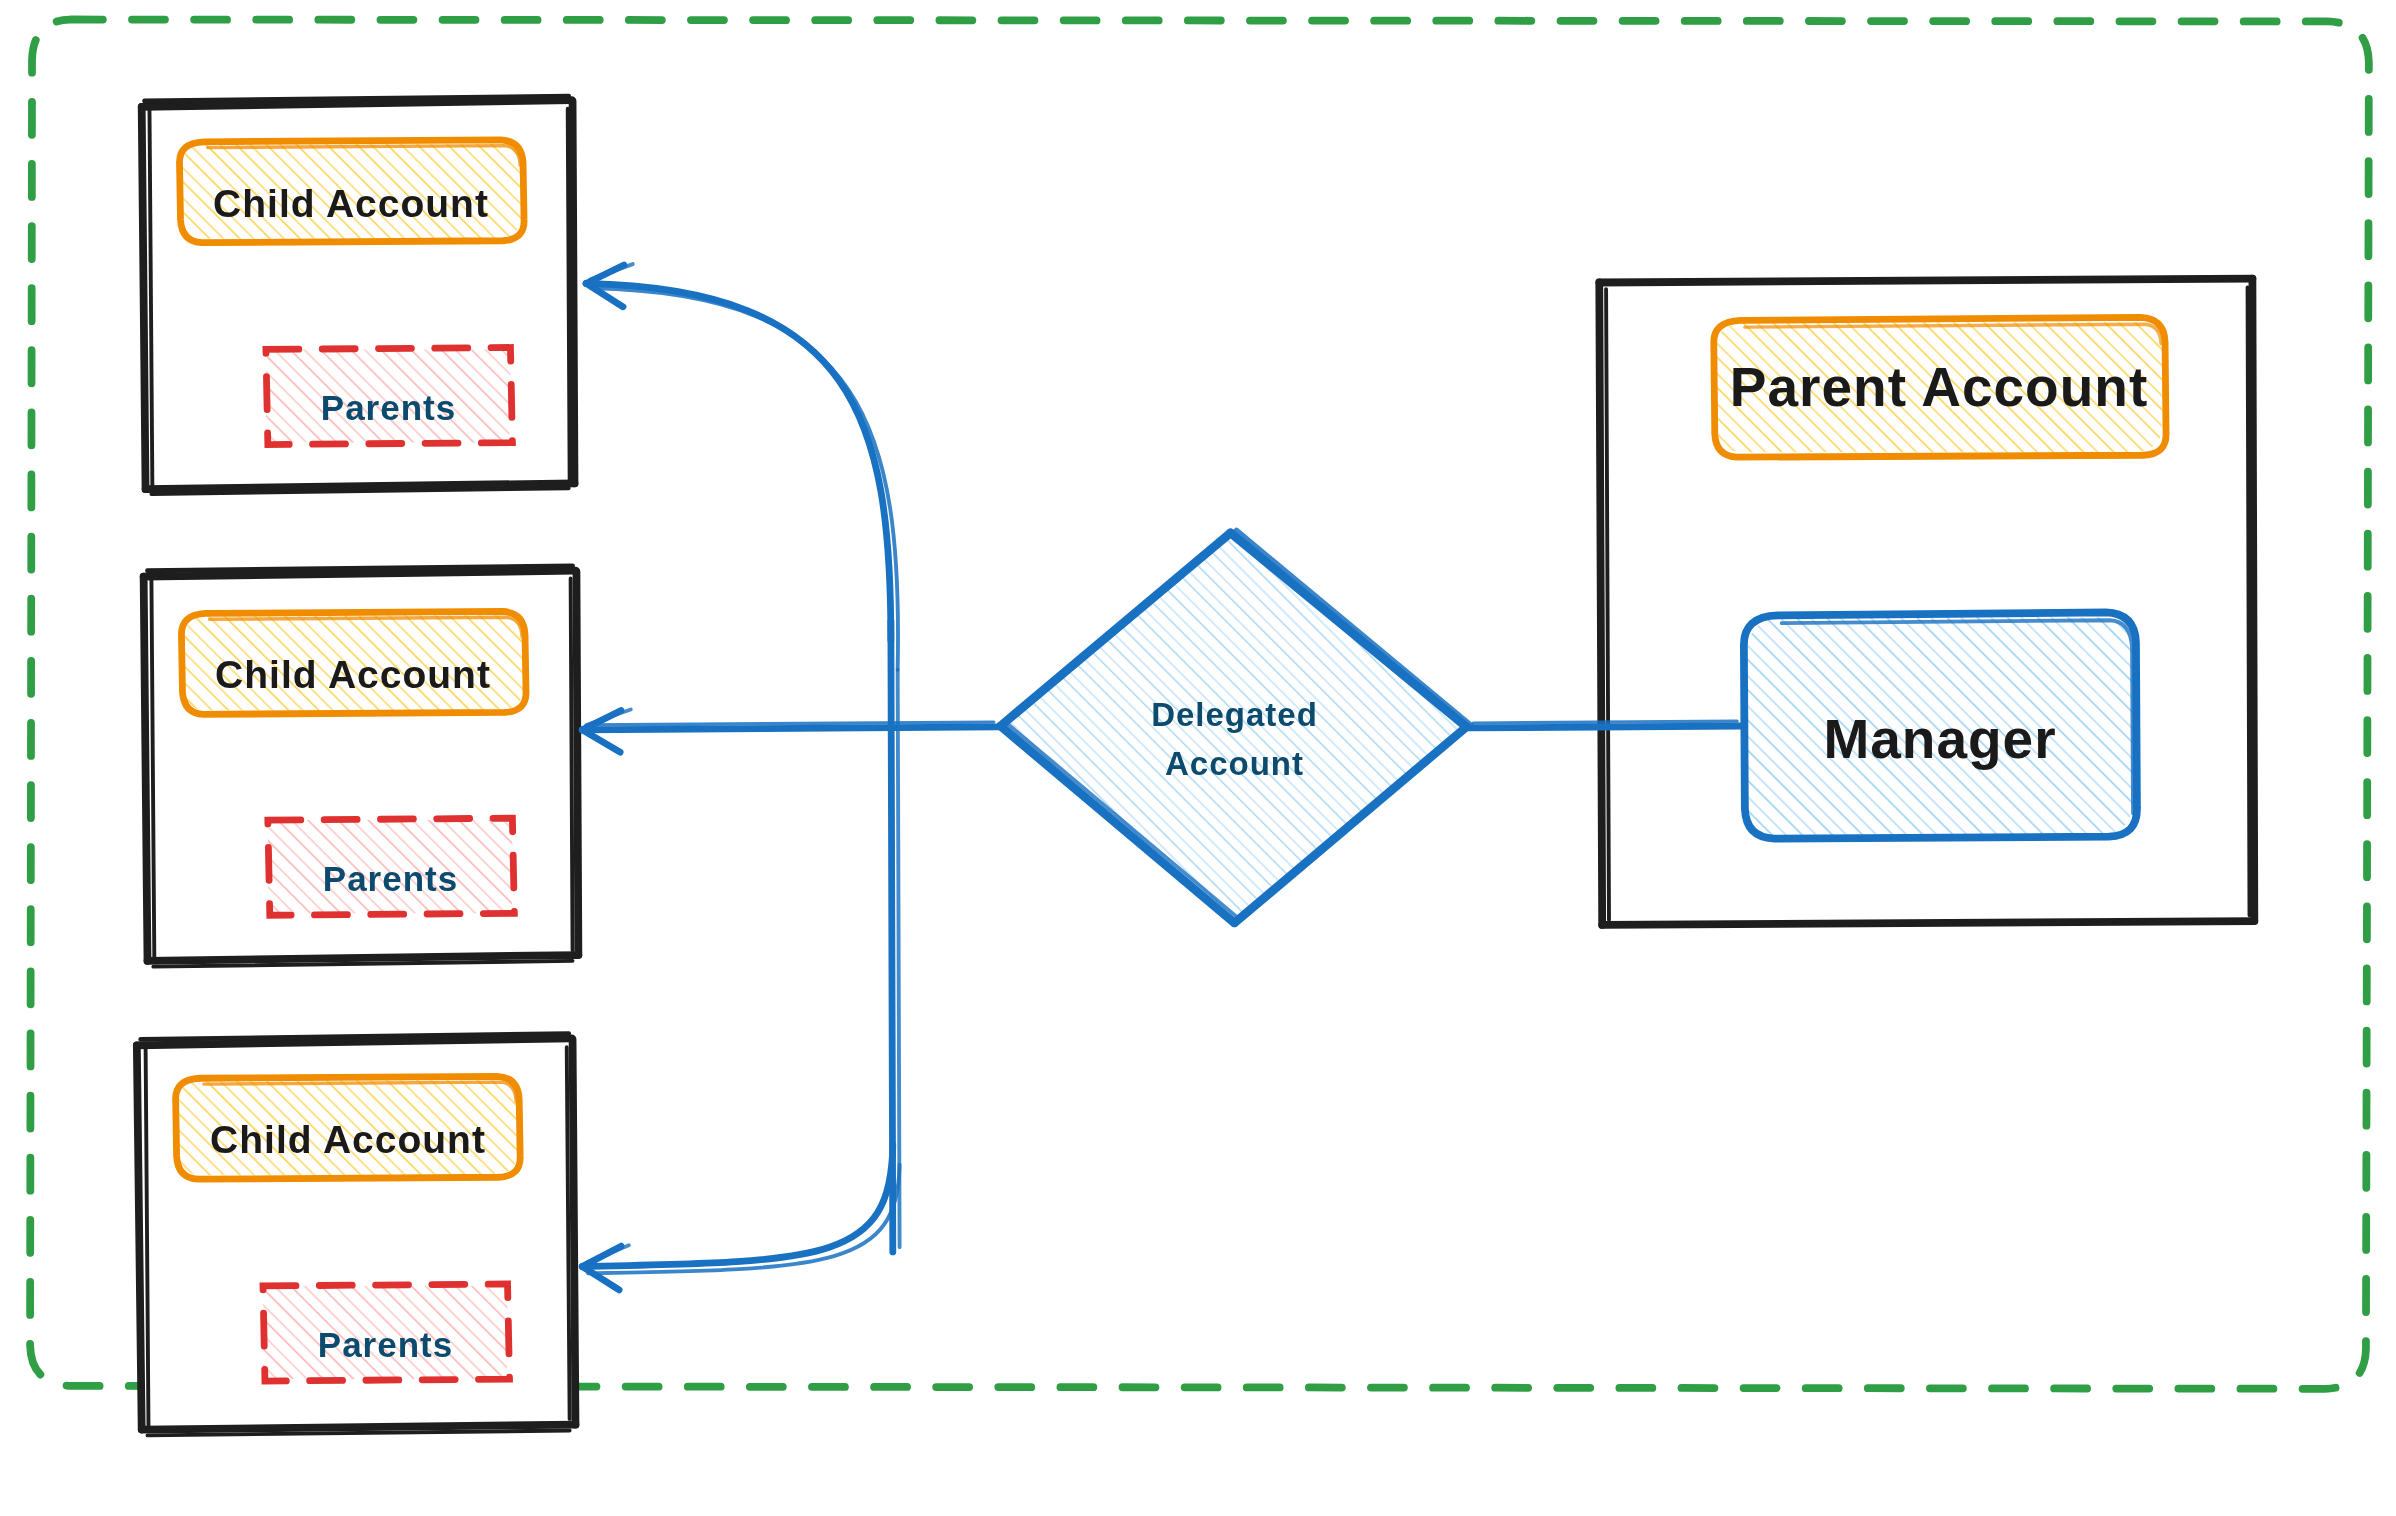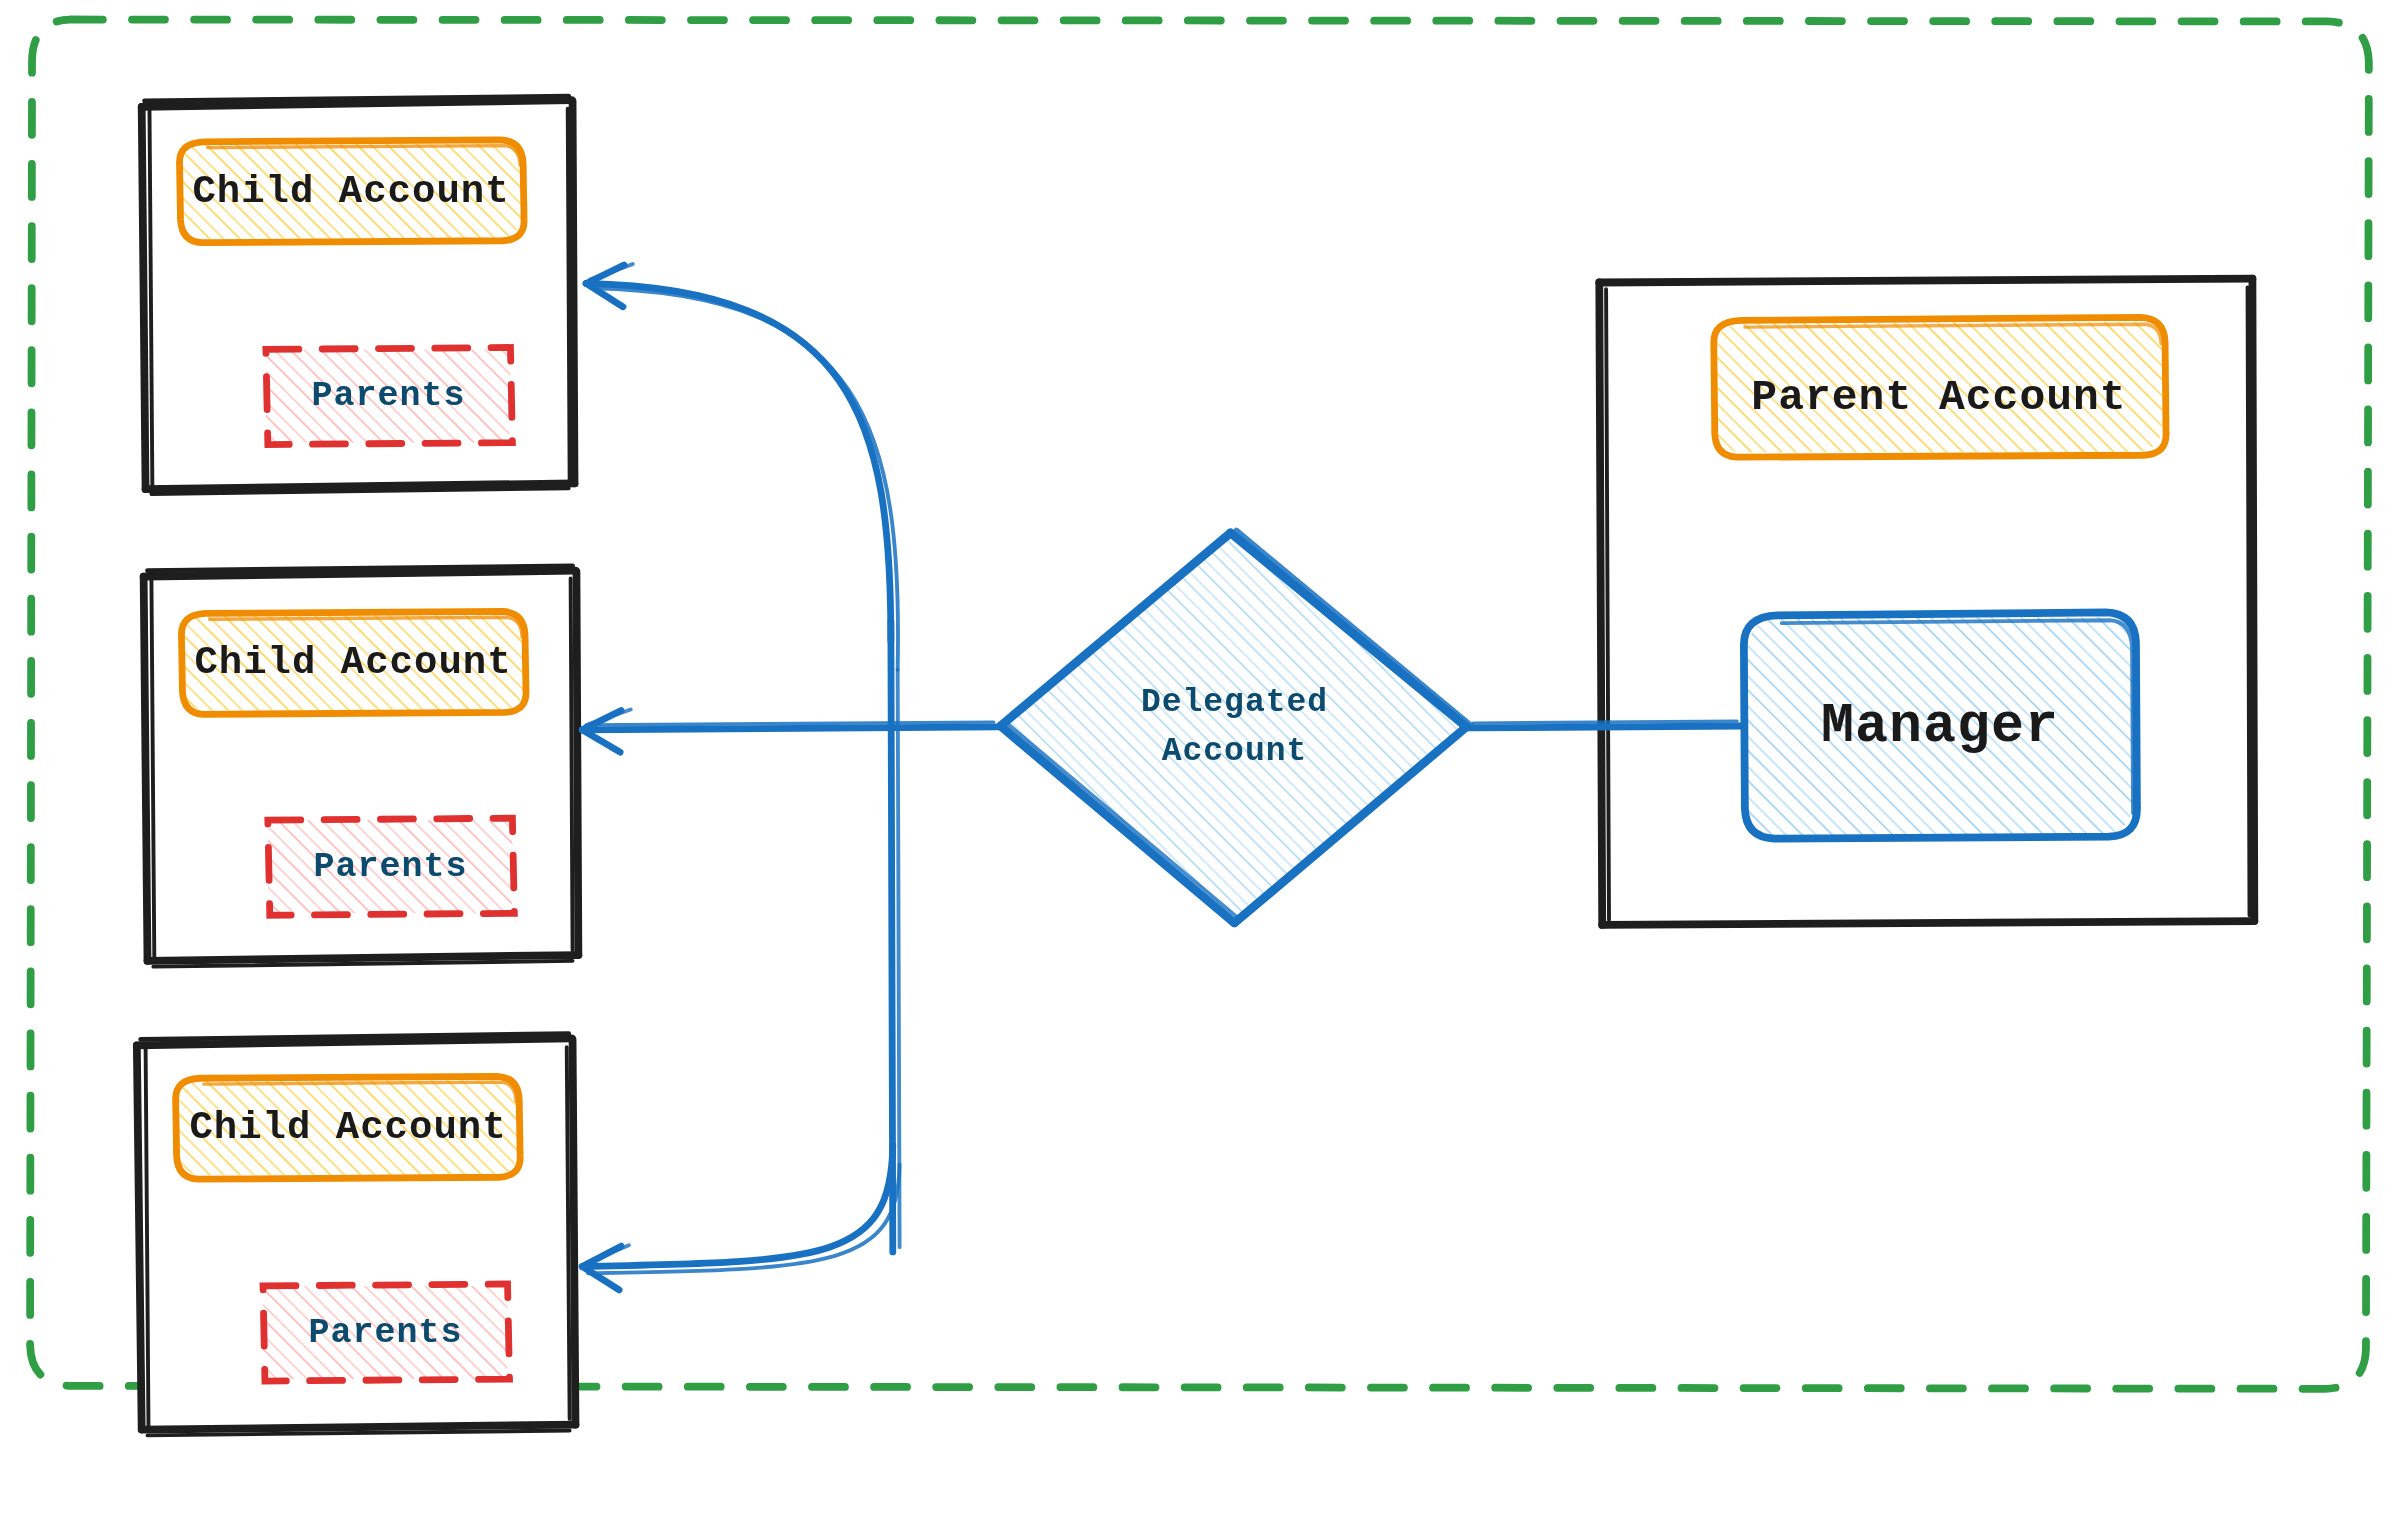--- a/index.html
+++ b/index.html
@@ -3,25 +3,26 @@
 <meta charset="utf-8">
 <style>
   html,body{margin:0;padding:0;background:#ffffff;}
   body{width:2397px;height:1517px;font-family:"DejaVu Sans",sans-serif;overflow:hidden;}
   #stage{position:relative;width:2397px;height:1517px;background:#fff;}
   #stage svg{position:absolute;left:0;top:0;width:2397px;height:1517px;}
   .lbl{
     position:absolute;
     display:flex;align-items:center;justify-content:center;
     text-align:right;
-    font-family:Liberation Mono, monospace;
+    font-family:Liberation Sans, sans-serif;
     font-weight:700;
     letter-spacing:1px;
     pointer-events:none;
     white-space:pre-line;
+    margin-top:12px;
   }
   .lbl-dark{color:#1a1a1a;}
   .lbl-red{color:#0c4a6e;}
   .lbl-blue{color:#0c4a6e;font-weight:600;}
 </style>
 </head>
 <body>
 
 <div id="stage">
 
@@ -183,20 +184,20 @@
 
   <div class="lbl lbl-dark" style="left:180px;top:144px;width:342px;height:95px;font-size:39px;">Child Account</div>
   <div class="lbl lbl-red" style="left:266px;top:349px;width:245px;height:93px;font-size:35px;">Parents</div>
 
   <div class="lbl lbl-dark" style="left:182px;top:615px;width:342px;height:95px;font-size:39px;">Child Account</div>
   <div class="lbl lbl-red" style="left:268px;top:820px;width:245px;height:93px;font-size:35px;">Parents</div>
 
   <div class="lbl lbl-dark" style="left:177px;top:1080px;width:342px;height:95px;font-size:39px;">Child Account</div>
   <div class="lbl lbl-red" style="left:263px;top:1286px;width:245px;height:93px;font-size:35px;">Parents</div>
 
-  <div class="lbl lbl-dark" style="left:1716px;top:332px;width:446px;height:130px;font-size:43px;">Parent Account</div>
+  <div class="lbl lbl-dark" style="left:1716px;top:310px;width:446px;height:130px;font-size:55px;">Parent Account</div>
   <div class="lbl lbl-dark" style="left:1747px;top:617px;width:386px;height:219px;font-size:55px;">Manager</div>
 
   <div class="lbl lbl-blue" style="left:1060px;top:679px;width:349px;height:47px;font-size:33px;">Delegated</div>
   <div class="lbl lbl-blue" style="left:1060px;top:728px;width:349px;height:47px;font-size:33px;">Account</div>
 
 </div>
 
 
 </body></html>

